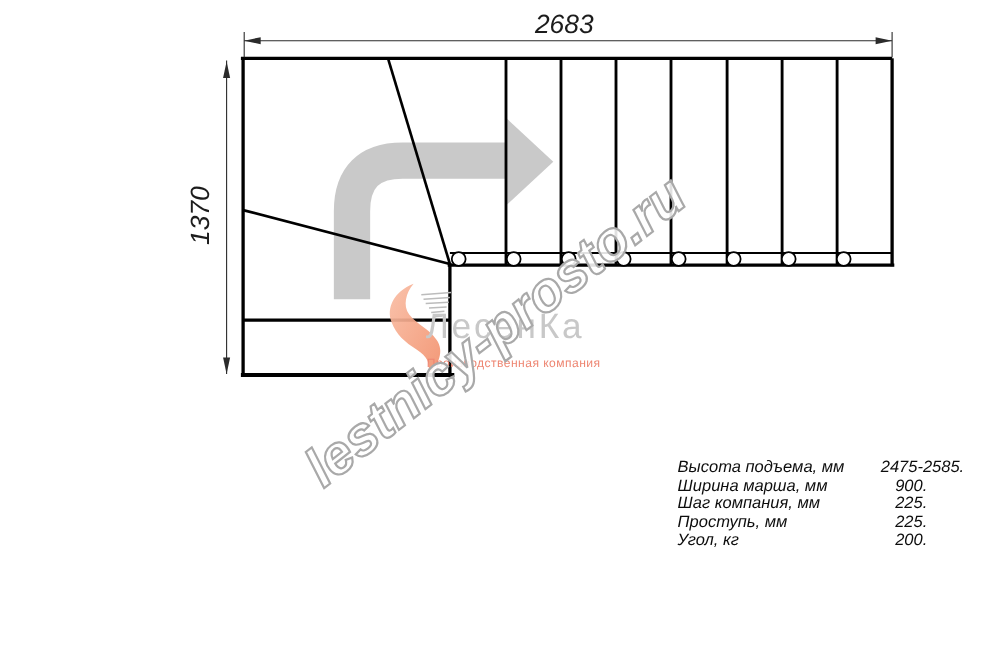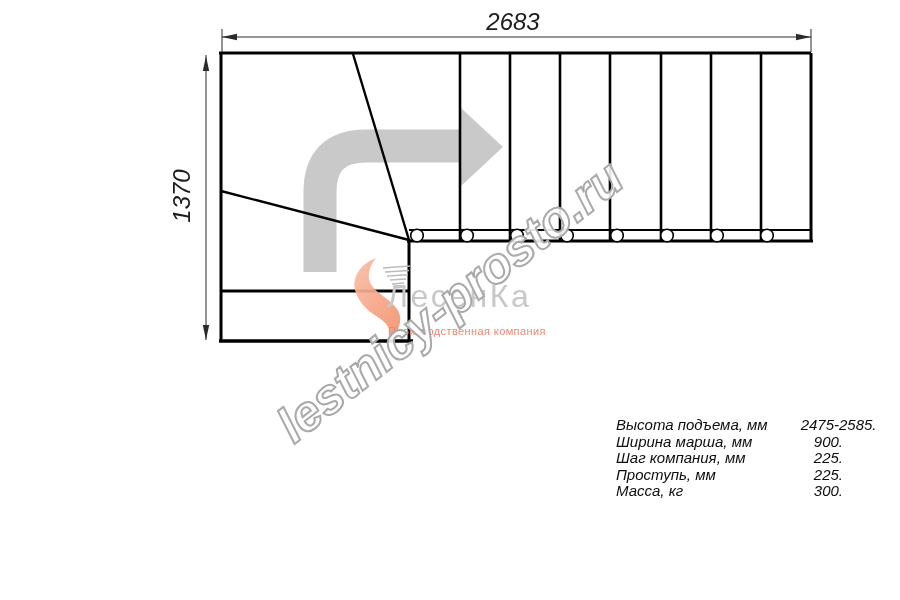--- a/index.html
+++ b/index.html
@@ -149,18 +149,18 @@
       </div>
       <div class="spec-row">
         <span class="spec-label">Шаг компания, мм</span>
         <span class="spec-value">225.</span>
       </div>
       <div class="spec-row">
         <span class="spec-label">Проступь, мм</span>
         <span class="spec-value">225.</span>
       </div>
       <div class="spec-row">
-        <span class="spec-label">Масса, кг</span>
-        <span class="spec-value">300.</span>
+        <span class="spec-label">Угол, кг</span>
+        <span class="spec-value">200.</span>
       </div>
     </div>
 
 </div>
 
 </body></html>

